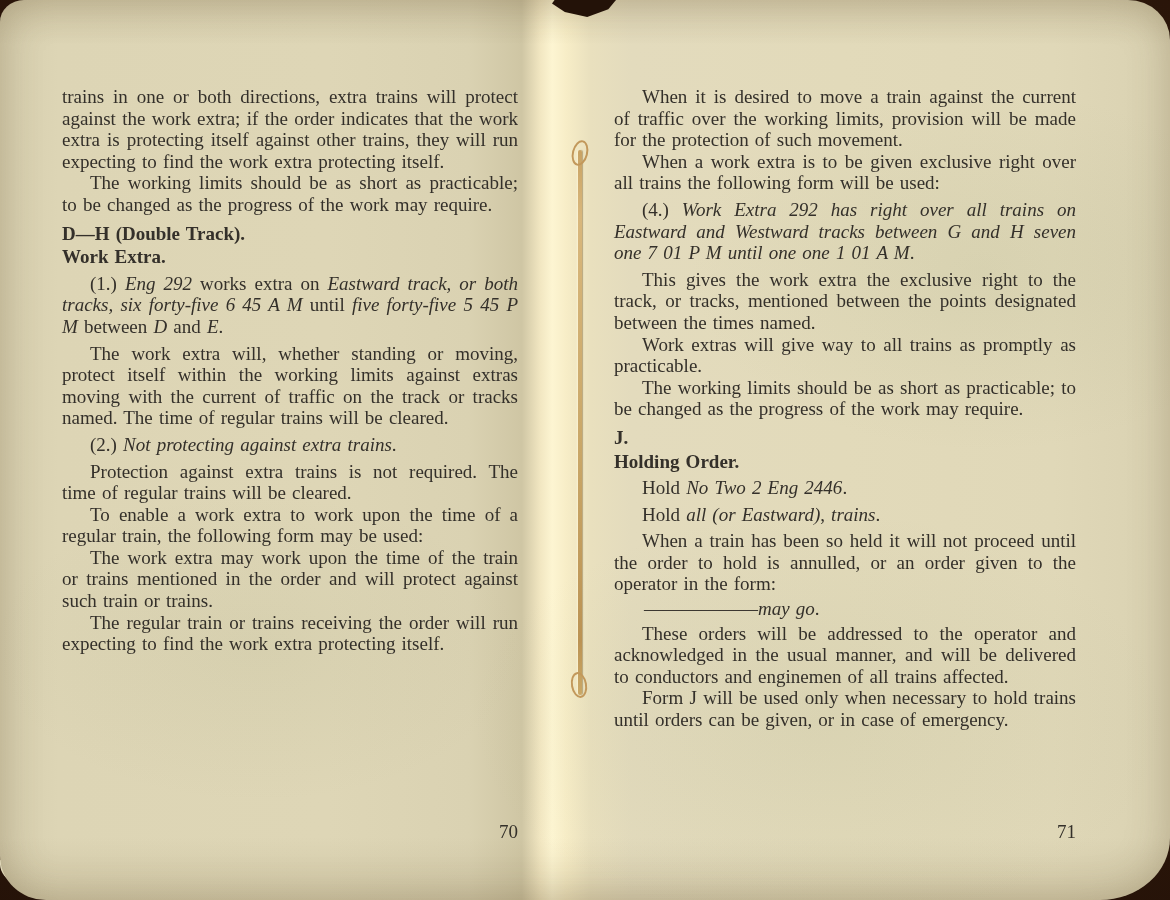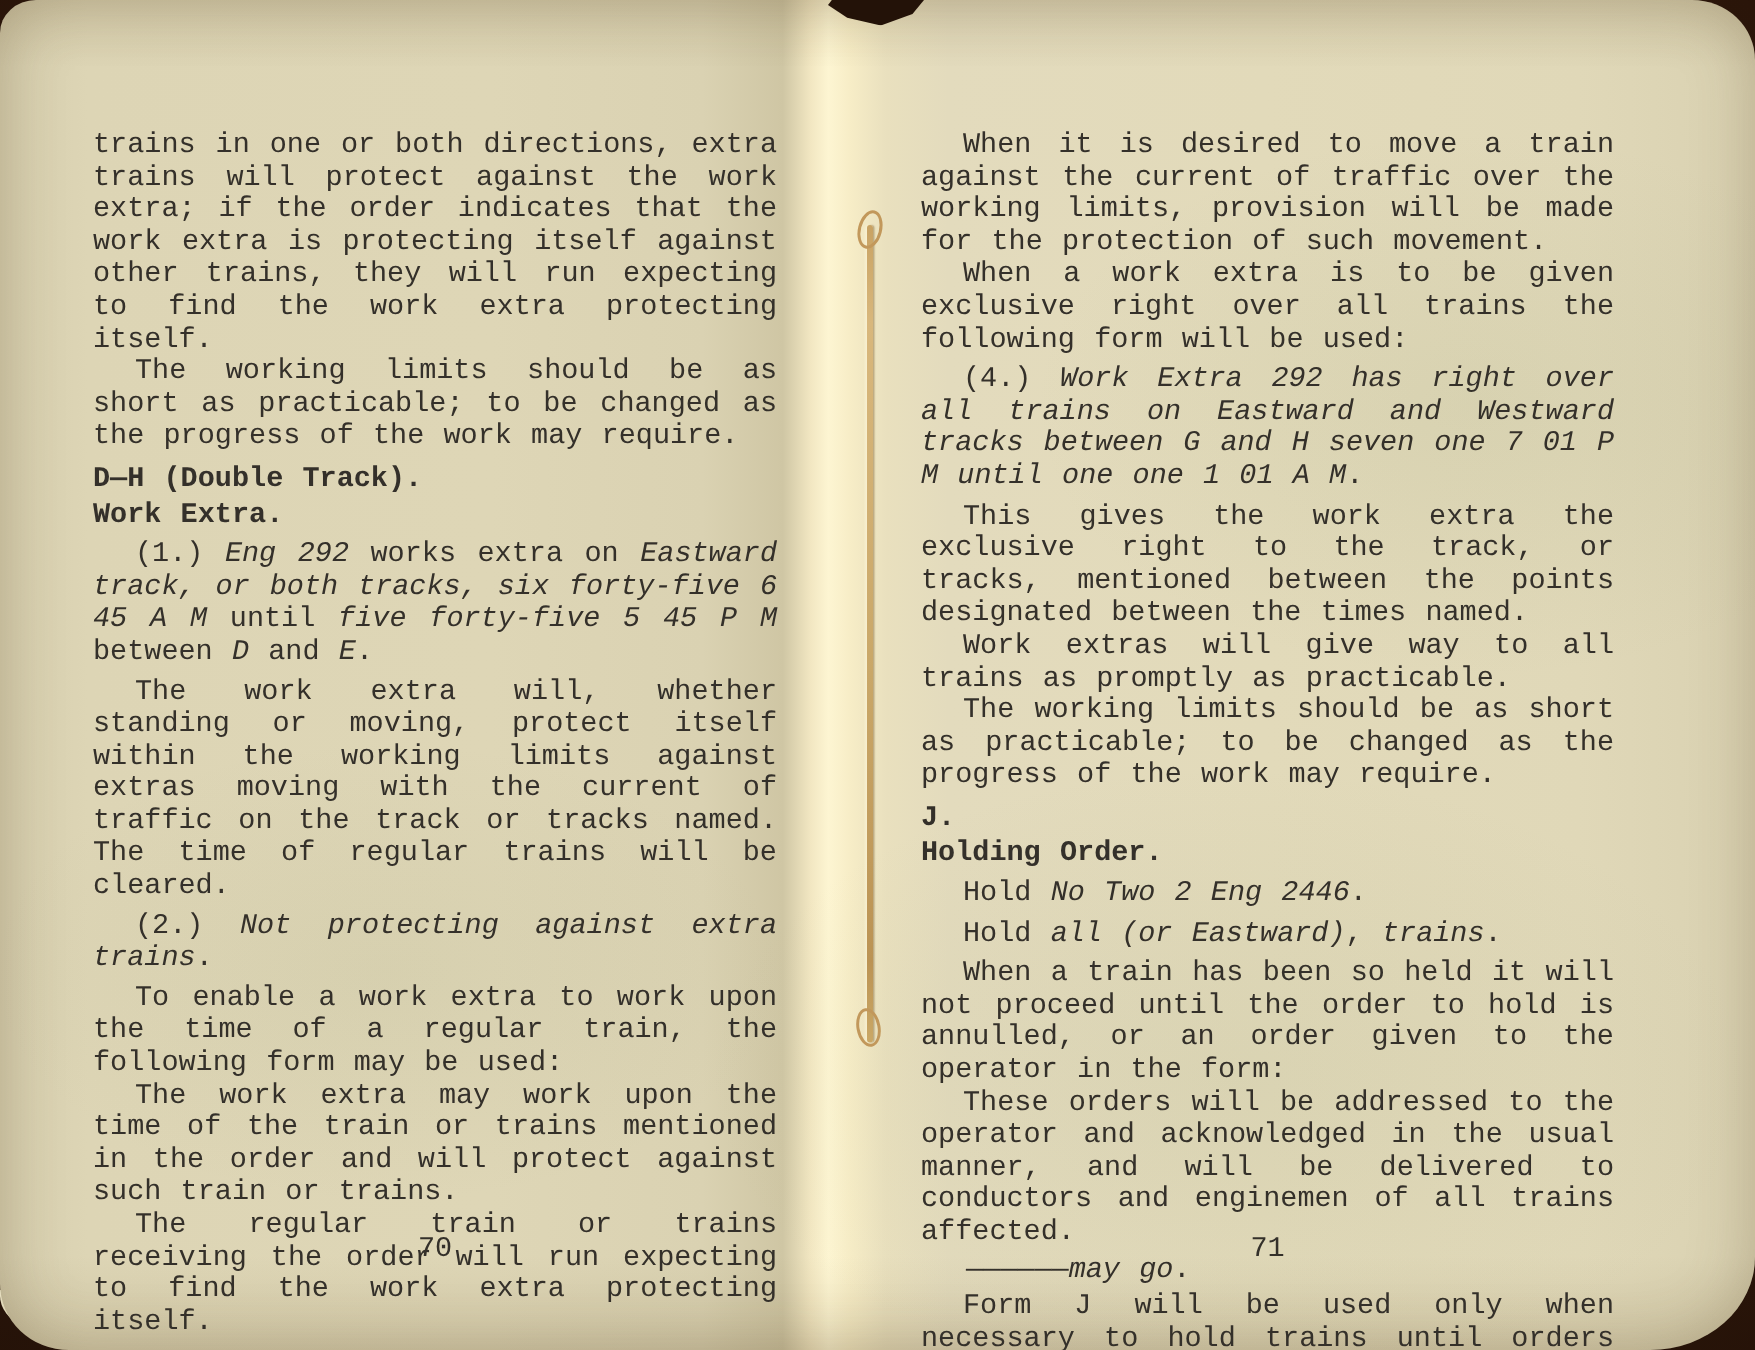--- a/index.html
+++ b/index.html
@@ -44,21 +44,21 @@
     border-radius:3px;
     background:linear-gradient(180deg,#c8a263 0%, #d8b77c 12%, #c9a768 55%, #bb9354 90%, #caa866 100%);
     box-shadow:1px 0 1px rgba(120,90,40,0.45), -1px 0 2px rgba(255,248,220,0.7);
   }
   .stitch{
     position:absolute;width:12px;height:22px;border:2px solid #c2985b;border-radius:50%;
     background:transparent;
   }
   .stitch.top{left:572px;top:140px;transform:rotate(14deg);}
   .stitch.bottom{left:571px;top:672px;transform:rotate(-10deg);}
-  .page{position:absolute;top:0;height:900px;font-family:Liberation Mono, monospace;}
+  .page{position:absolute;top:0;height:900px;}
   .page.left{left:0;width:585px;}
   .page.right{left:554px;width:585px;}
   .page-content{
     position:absolute;top:86px;
     font-size:19px;line-height:21.6px;
     color:var(--ink,#34302a);
     text-align:justify;
     word-spacing:1.4px;
   }
   .page.left .page-content{left:62px;width:456px;}
@@ -68,61 +68,62 @@
   .para.form{margin:5px 0;}
   .para.fill{margin:3px 0;text-indent:30px;text-align:left;}
   .heading{
     font-weight:bold;text-indent:0;
     margin:7px 0 2px 0;
   }
   .heading + .heading{margin-top:0;margin-bottom:5px;}
   .it{font-style:italic;margin-top:24px;}
   .page-number{
     position:absolute;top:821px;
-    font-size:19px;color:var(--ink,#34302a);text-align:center;
+    font-size:19px;color:var(--ink,#34302a);text-align:right;
   }
   .page.left .page-number{left:62px;width:456px;}
   .page.right .page-number{left:60px;width:462px;}
 </style>
 </head>
 <body>
 
 <div class="frame">
   <div class="underpages"></div>
   <div class="book">
     <div class="page left">
       <div class="page-content" id="content-0">
           <p class="para noindent"><span>trains in one or both directions, extra trains will protect against the work extra; if the order indicates that the work extra is protecting itself against other trains, they will run expecting to find the work extra protecting itself.</span></p>
           <p class="para"><span>The working limits should be as short as practicable; to be changed as the progress of the work may require.</span></p>
           <div class="heading"><span>D—H (Double Track).</span></div>
           <div class="heading"><span>Work Extra.</span></div>
           <p class="para form"><span>(1.) </span><span class="it">Eng 292</span><span> works extra on </span><span class="it">Eastward track, or both tracks, six forty-five 6 45 A M</span><span> until </span><span class="it">five forty-five 5 45 P M</span><span> between </span><span class="it">D</span><span> and </span><span class="it">E</span><span>.</span></p>
           <p class="para"><span>The work extra will, whether standing or moving, protect itself within the working limits against extras moving with the current of traffic on the track or tracks named.  The time of regular trains will be cleared.</span></p>
           <p class="para form"><span>(2.) </span><span class="it">Not protecting against extra trains</span><span>.</span></p>
+          <p class="para"><span>Protection against extra trains is not required. The time of regular trains will be cleared.</span></p>
           <p class="para"><span>To enable a work extra to work upon the time of a regular train, the following form may be used:</span></p>
           <p class="para"><span>The work extra may work upon the time of the train or trains mentioned in the order and will protect against such train or trains.</span></p>
           <p class="para"><span>The regular train or trains receiving the order will run expecting to find the work extra protecting itself.</span></p>
         </div>
       <div class="page-number">70</div>
     </div>
     <div class="page right">
       <div class="page-content" id="content-1">
           <p class="para"><span>When it is desired to move a train against the current of traffic over the working limits, provision will be made for the protection of such movement.</span></p>
           <p class="para"><span>When a work extra is to be given exclusive right over all trains the following form will be used:</span></p>
           <p class="para form"><span>(4.) </span><span class="it">Work Extra 292 has right over all trains on Eastward and Westward tracks between G and H seven one 7 01 P M until one one 1 01 A M</span><span>.</span></p>
           <p class="para"><span>This gives the work extra the exclusive right to the track, or tracks, mentioned between the points designated between the times named.</span></p>
           <p class="para"><span>Work extras will give way to all trains as promptly as practicable.</span></p>
           <p class="para"><span>The working limits should be as short as practicable; to be changed as the progress of the work may require.</span></p>
           <div class="heading"><span>J.</span></div>
           <div class="heading"><span>Holding Order.</span></div>
           <p class="para form"><span>Hold </span><span class="it">No Two 2 Eng 2446</span><span>.</span></p>
           <p class="para form"><span>Hold </span><span class="it">all (or Eastward)</span><span>, </span><span class="it">trains</span><span>.</span></p>
           <p class="para"><span>When a train has been so held it will not proceed until the order to hold is annulled, or an order given to the operator in the form:</span></p>
+          <p class="para fill"><span>——————</span><span class="it">may go</span><span>.</span></p>
           <p class="para"><span>These orders will be addressed to the operator and acknowledged in the usual manner, and will be delivered to conductors and enginemen of all trains affected.</span></p>
-          <p class="para fill"><span>——————</span><span class="it">may go</span><span>.</span></p>
           <p class="para"><span>Form J will be used only when necessary to hold trains until orders can be given, or in case of emergency.</span></p>
         </div>
       <div class="page-number">71</div>
     </div>
     <div class="thread"></div>
     <div class="stitch top"></div>
     <div class="stitch bottom"></div>
     <div class="spine-notch"></div>
   </div>
 </div>

